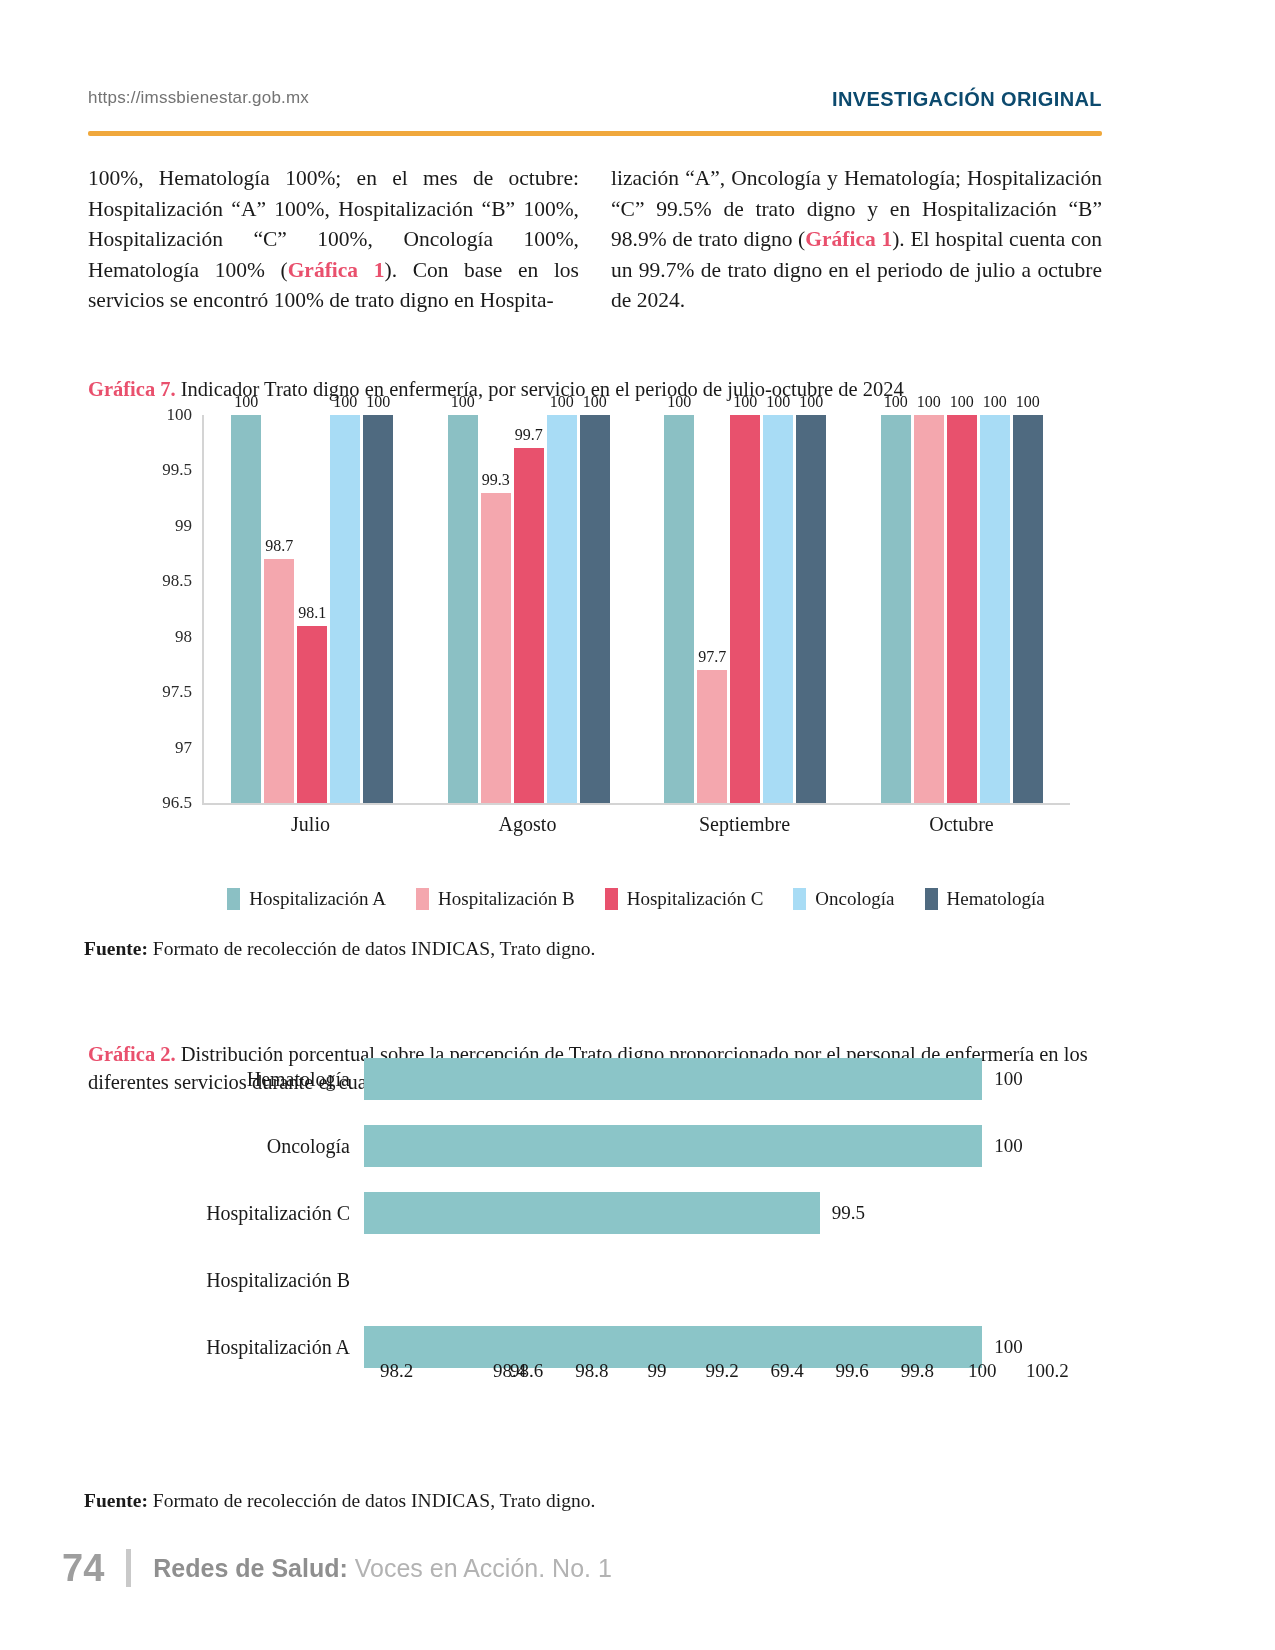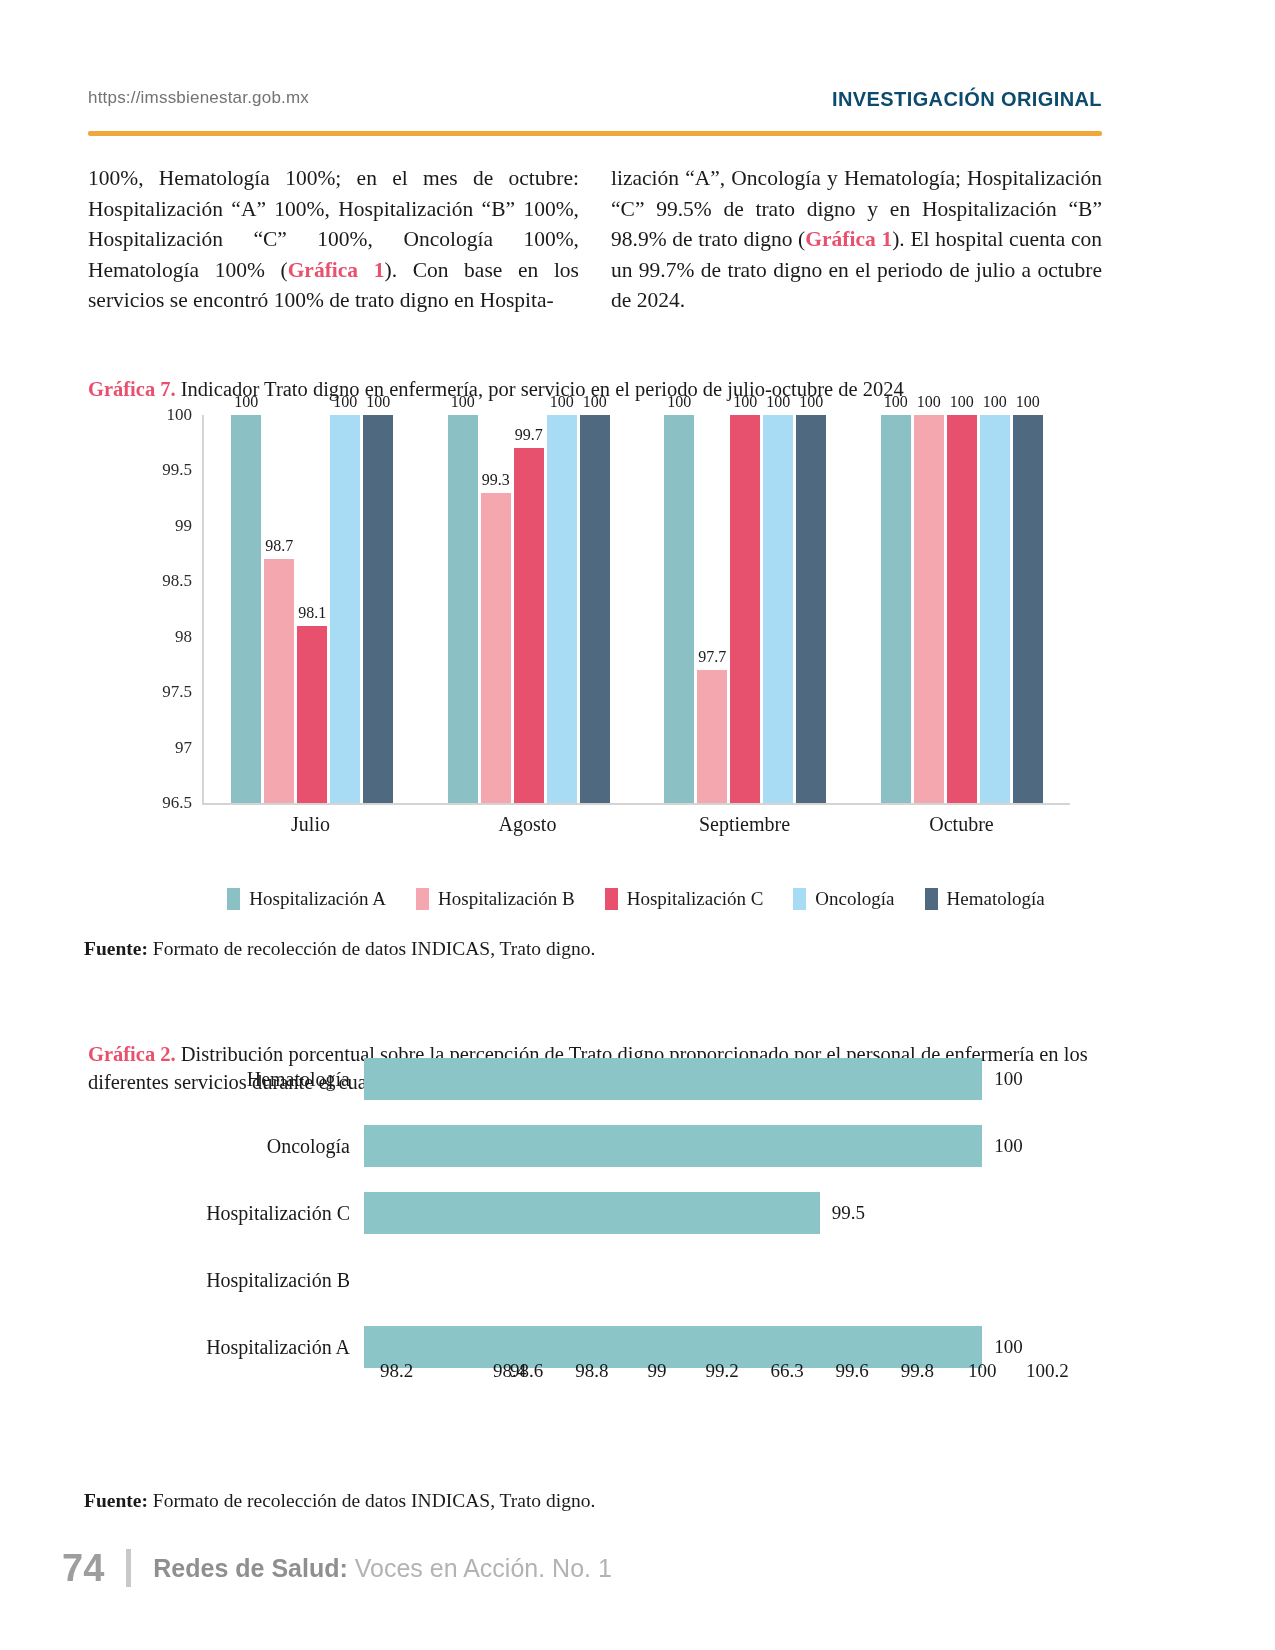--- a/index.html
+++ b/index.html
@@ -360,21 +360,21 @@
           </div>
         </div>
       </div>
     <div class="c2-axis">
         <div class="c2-tick" style="left: 4.54545%;">98.2</div>
         <div class="c2-tick" style="left: 13.6364%; margin-left: 48px;">98.4</div>
         <div class="c2-tick" style="left: 22.7273%;">98.6</div>
         <div class="c2-tick" style="left: 31.8182%;">98.8</div>
         <div class="c2-tick" style="left: 40.9091%;">99</div>
         <div class="c2-tick" style="left: 50%;">99.2</div>
-        <div class="c2-tick" style="left: 59.0909%;">66.3</div>
+        <div class="c2-tick" style="left: 59.0909%;">69.4</div>
         <div class="c2-tick" style="left: 68.1818%;">99.6</div>
         <div class="c2-tick" style="left: 77.2727%;">99.8</div>
         <div class="c2-tick" style="left: 86.3636%;">100</div>
         <div class="c2-tick" style="left: 95.4545%;">100.2</div>
       </div>
   </div>
 
   <div class="fuente" style="top:1490px">
     <b>Fuente:</b><span> Formato de recolección de datos INDICAS, Trato digno.</span>
   </div>

